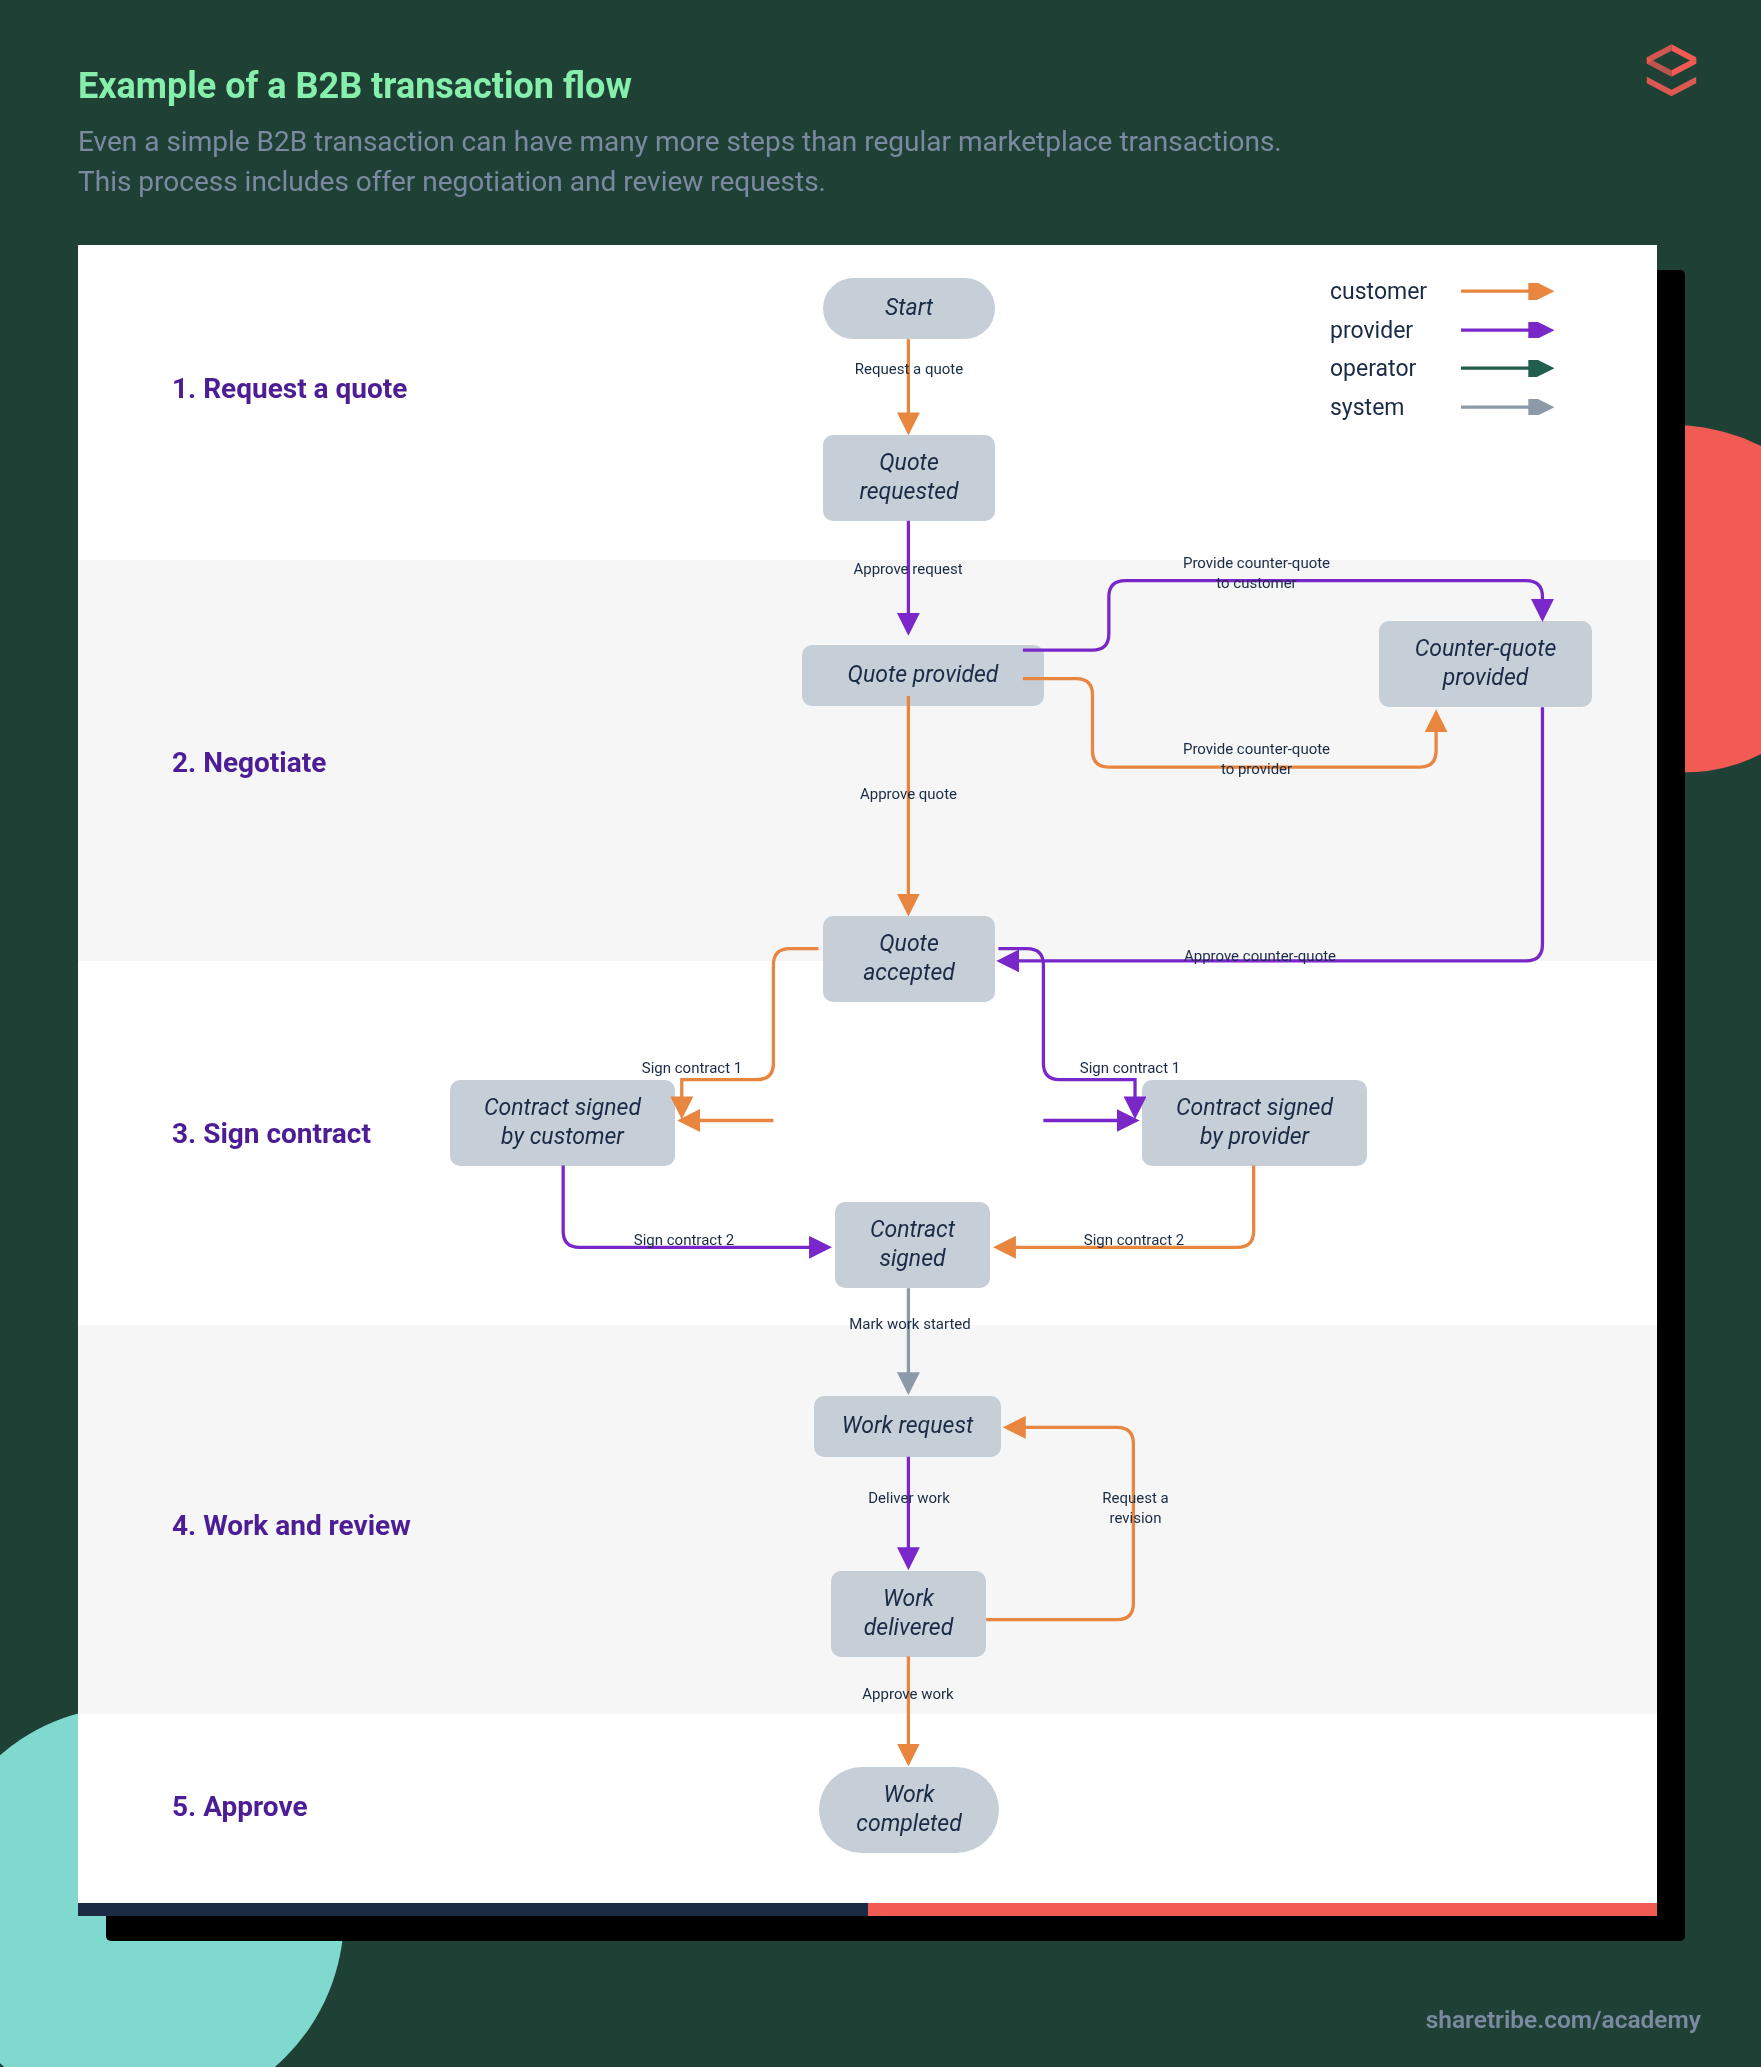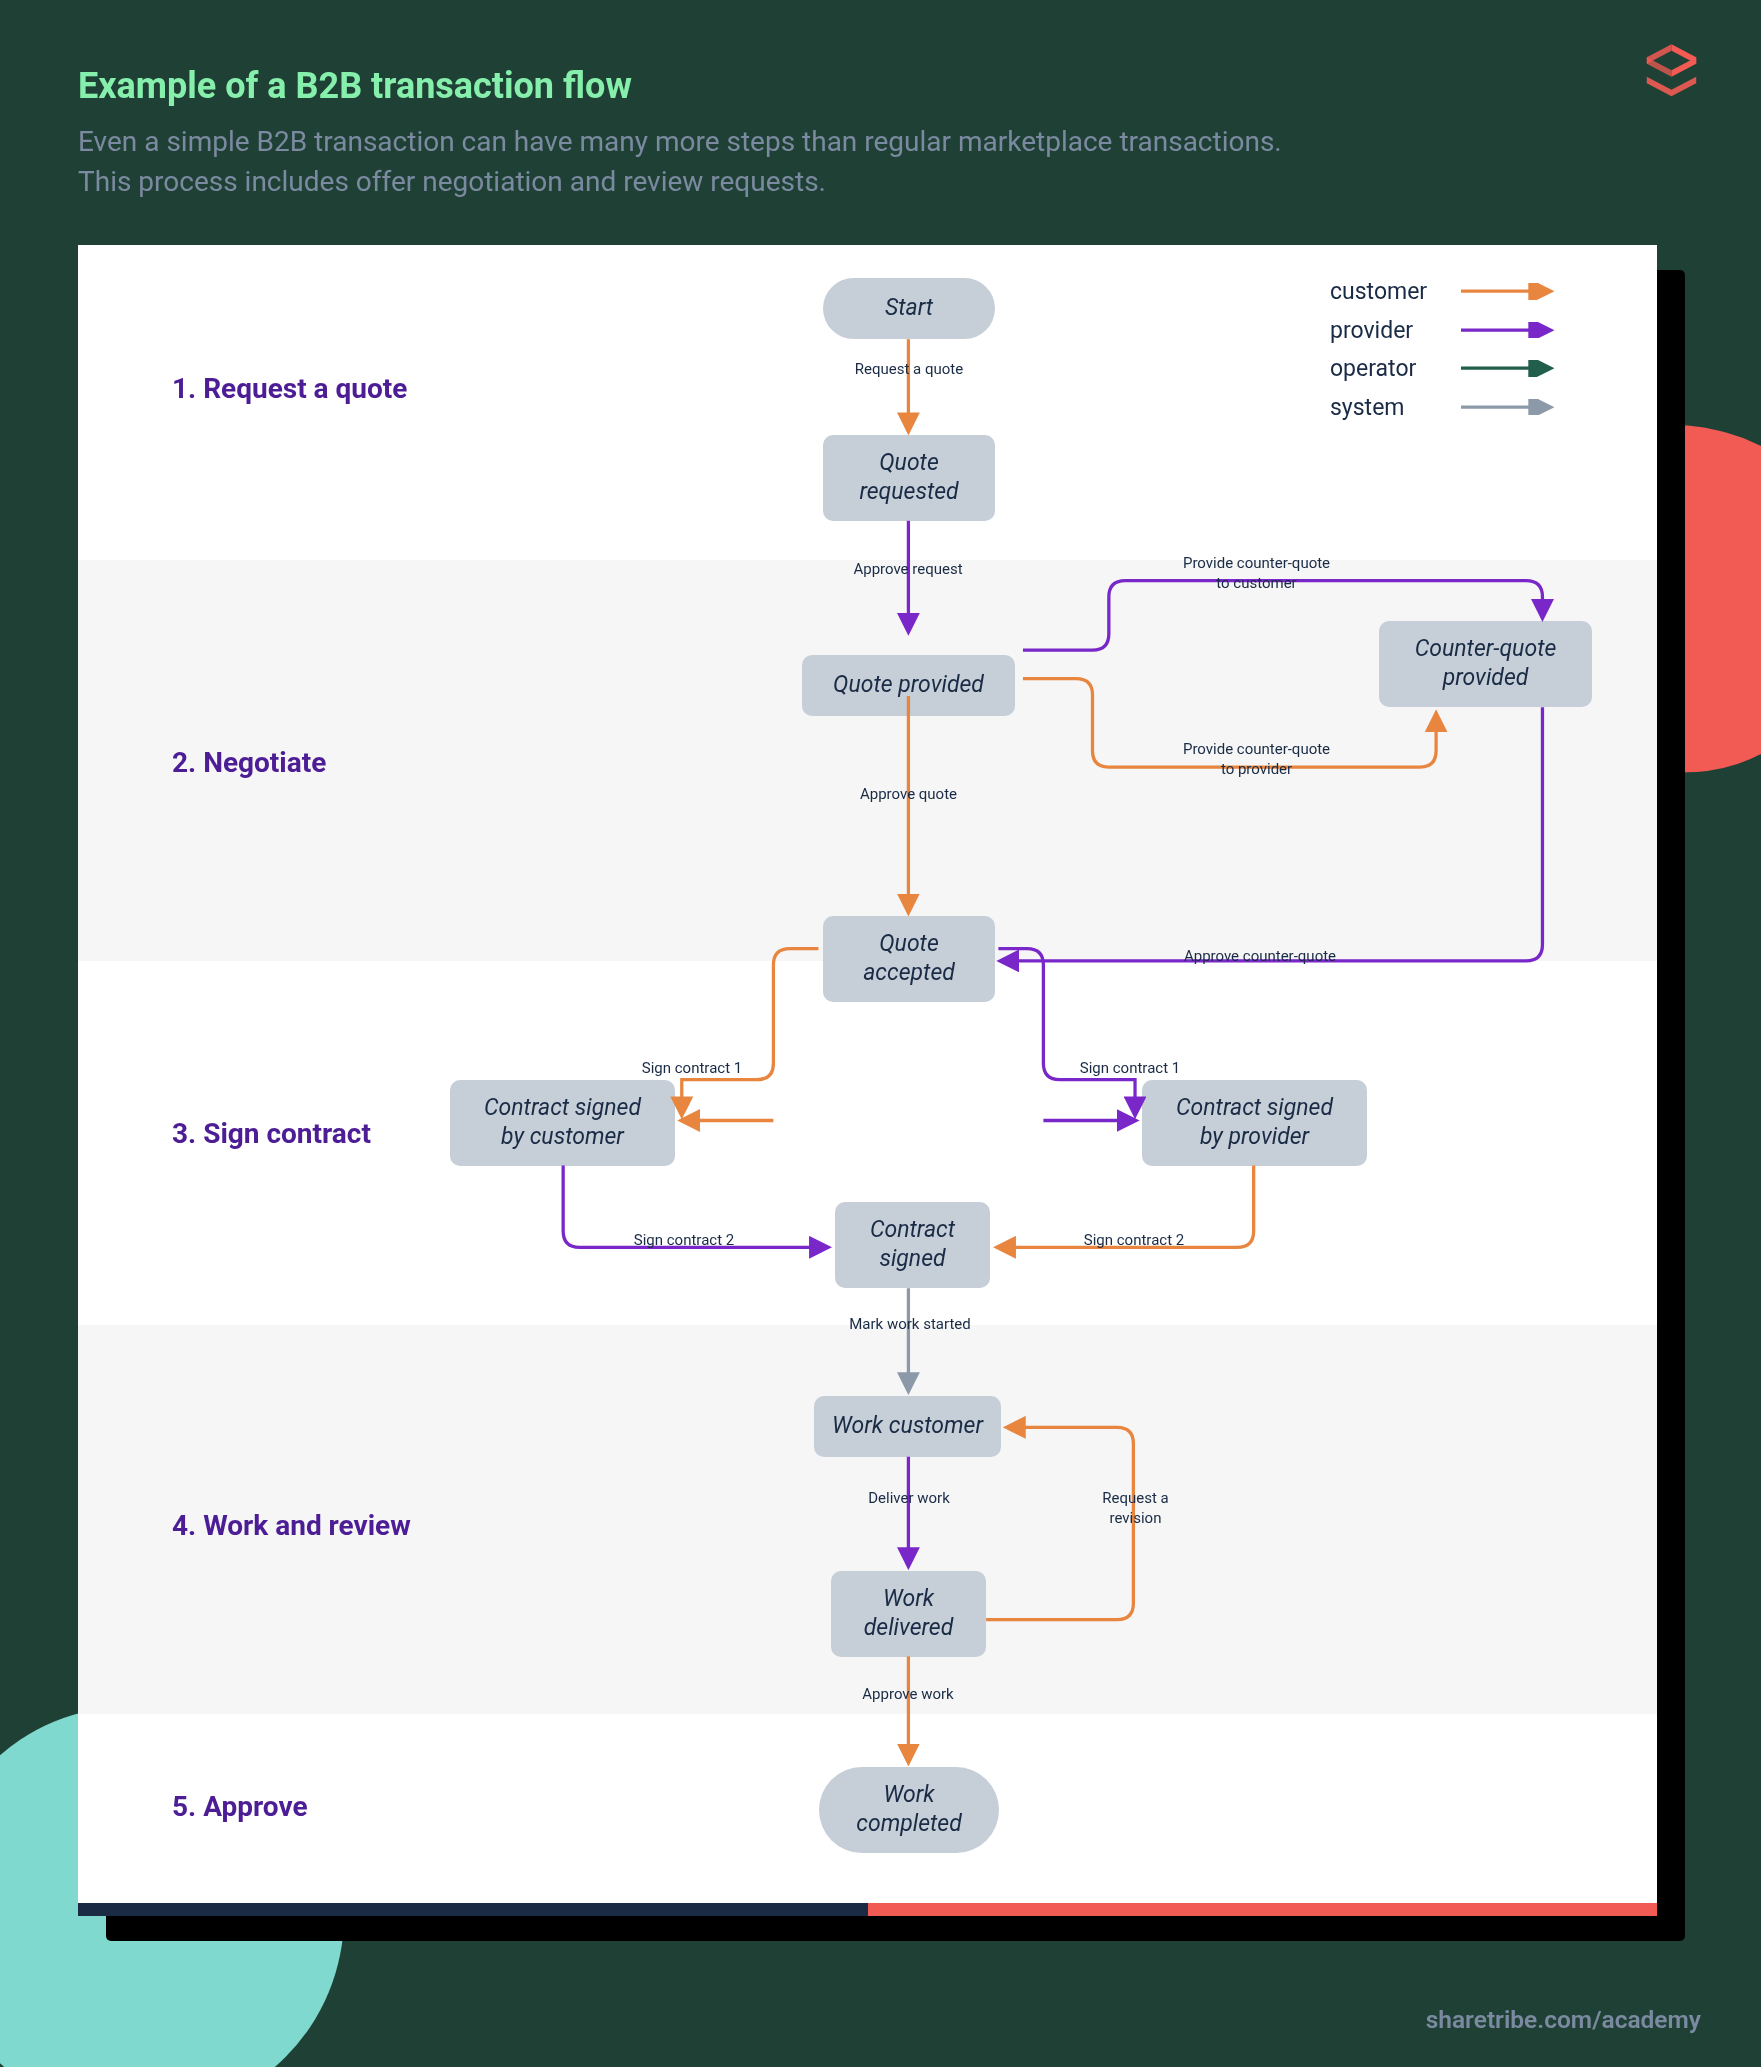--- a/index.html
+++ b/index.html
@@ -148,32 +148,32 @@
               </marker>
             </defs>
             <line x1="0" y1="10" x2="108" y2="10" stroke="#8c99a8" stroke-width="4" marker-end="url(#lm4)"></line>
           </svg>
       </div>
     </div>
 
     <div class="pill" style="left:745px;top:33px;width:172px;height:61px">Start</div>
     <div class="box" style="left:745px;top:190px;width:172px;height:86px;white-space:pre">Quote
 requested</div>
-    <div class="box" style="left:724px;top:410px;width:213px;height:61px">Quote provided</div>
+    <div class="box" style="left:724px;top:400px;width:242px;height:61px">Quote provided</div>
     <div class="box" style="left:1301px;top:376px;width:213px;height:86px;white-space:pre">Counter-quote
 provided</div>
     <div class="box" style="left:745px;top:671px;width:172px;height:86px;white-space:pre">Quote
 accepted</div>
     <div class="box" style="left:372px;top:835px;width:225px;height:86px;white-space:pre">Contract signed
 by customer</div>
     <div class="box" style="left:1064px;top:835px;width:225px;height:86px;white-space:pre">Contract signed
 by provider</div>
     <div class="box" style="left:757px;top:957px;width:155px;height:86px;white-space:pre">Contract
 signed</div>
-    <div class="box" style="left:736px;top:1151px;width:187px;height:61px">Work customer</div>
+    <div class="box" style="left:736px;top:1151px;width:187px;height:61px">Work request</div>
     <div class="box" style="left:753px;top:1326px;width:155px;height:86px;white-space:pre">Work
 delivered</div>
     <div class="pill" style="left:741px;top:1522px;width:180px;height:86px;white-space:pre">Work
 completed</div>
 
     <svg class="conn" viewBox="0 0 1930 2030" width="1579" height="1661">
       <defs>
         <marker id="aC" viewBox="0 0 10 10" refX="8" refY="5" markerWidth="7" markerHeight="7" orient="auto">
             <path d="M0 0 L10 5 L0 10 z" fill="#e8853e"></path>
           </marker>

